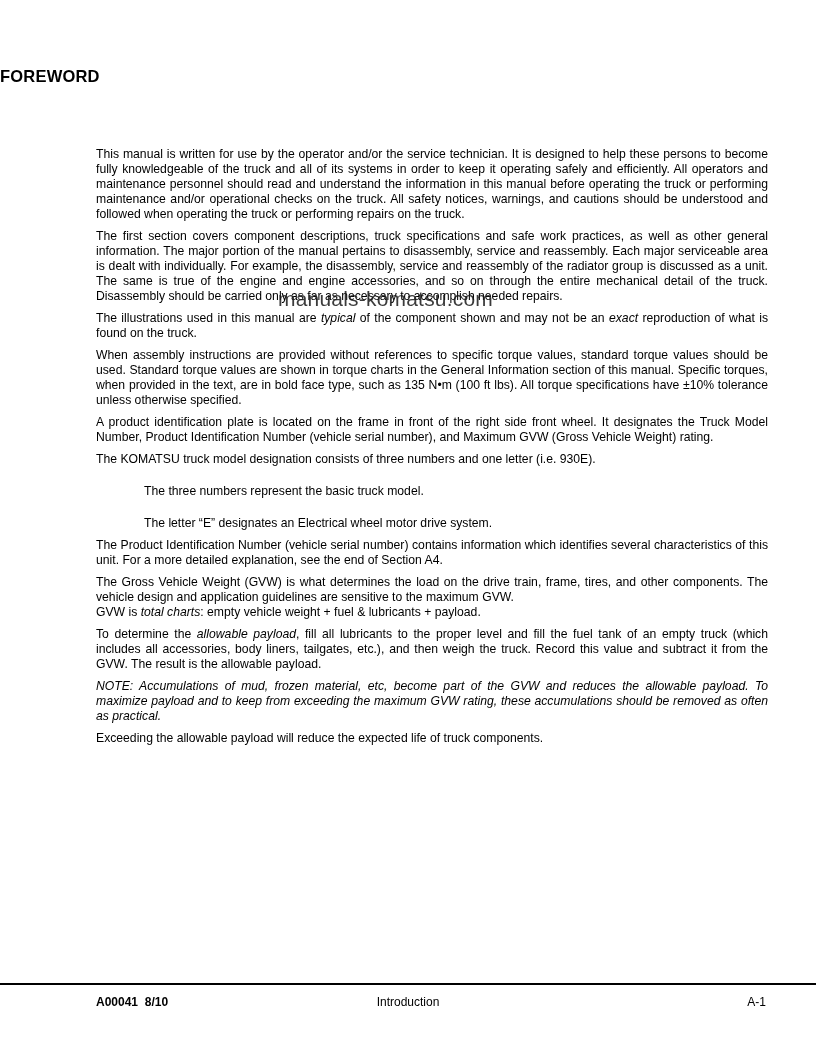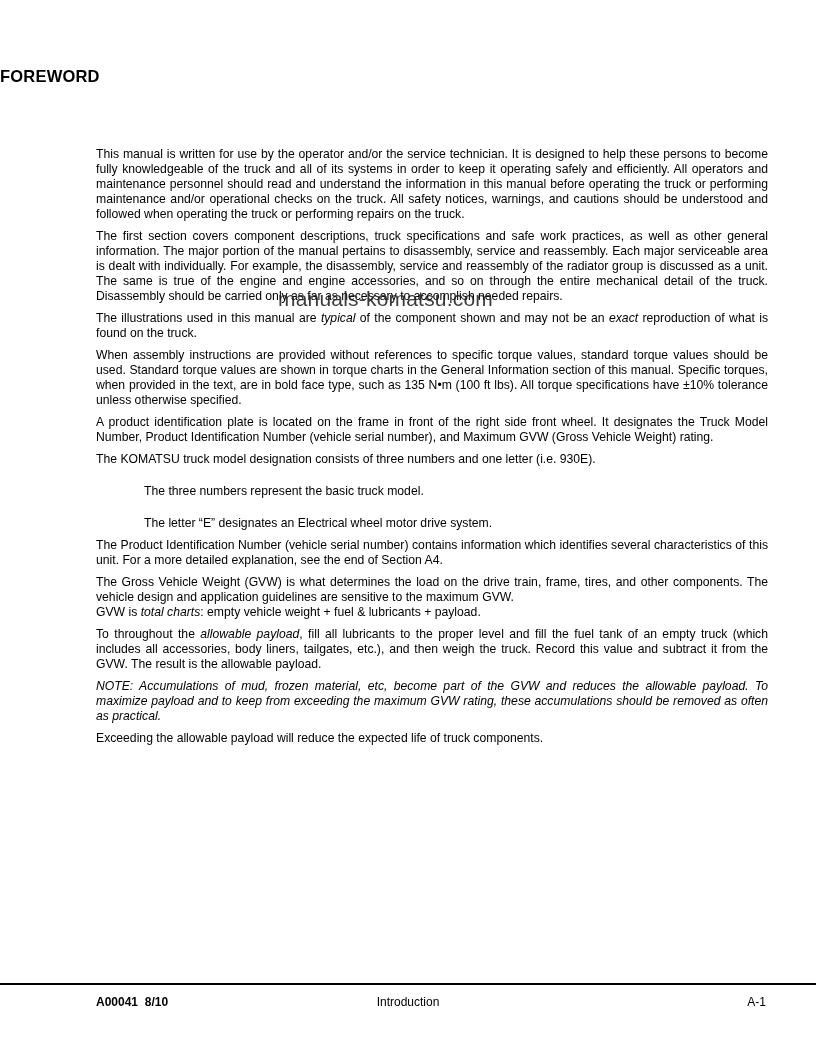--- a/index.html
+++ b/index.html
@@ -47,21 +47,21 @@
   <p class="last-left">The first section covers component descriptions, truck specifications and safe work practices, as well as other general information. The major portion of the manual pertains to disassembly, service and reassembly. Each major serviceable area is dealt with individually. For example, the disassembly, service and reassembly of the radiator group is discussed as a unit. The same is true of the engine and engine accessories, and so on through the entire mechanical detail of the truck. Disassembly should be carried only as far as necessary to accomplish needed repairs.</p>
   <p class="last-left"><span>The illustrations used in this manual are </span><span class="ital">typical</span><span> of the component shown and may not be an </span><span class="ital">exact</span><span> reproduction of what is found on the truck.</span></p>
   <p class="last-left"><span>When assembly instructions are provided without references to specific torque values, standard torque values should be used. Standard torque values are shown in torque charts in the General Information section of this manual. Specific torques, when provided in the text, are in bold face type, such as </span><span class="bold">135 N•m (100 ft lbs)</span><span>. All torque specifications have ±10% tolerance unless otherwise specified.</span></p>
   <p class="last-left">A product identification plate is located on the frame in front of the right side front wheel. It designates the Truck Model Number, Product Identification Number (vehicle serial number), and Maximum GVW (Gross Vehicle Weight) rating.</p>
   <p style="margin-bottom:0">The KOMATSU truck model designation consists of three numbers and one letter (i.e. 930E).</p>
   <p class="indent">The three numbers represent the basic truck model.</p>
   <p class="indent" style="margin-bottom:7px !important">The letter “E” designates an Electrical wheel motor drive system.</p>
   <p class="last-left" style="margin-top:7px">The Product Identification Number (vehicle serial number) contains information which identifies several characteristics of this unit. For a more detailed explanation, see the end of Section A4.</p>
   <p class="last-left" style="margin-bottom:0">The Gross Vehicle Weight (GVW) is what determines the load on the drive train, frame, tires, and other components. The vehicle design and application guidelines are sensitive to the maximum GVW.</p>
   <p><span>GVW is </span><span class="ital">total charts</span><span>: </span><span class="bold">empty vehicle weight + fuel &amp; lubricants + payload.</span></p>
-  <p class="last-left"><span>To throughout the </span><span class="ital">allowable payload</span><span>, fill all lubricants to the proper level and fill the fuel tank of an empty truck (which includes all accessories, body liners, tailgates, etc.), and then weigh the truck. Record this value and subtract it from the GVW. The result is the allowable payload.</span></p>
+  <p class="last-left"><span>To determine the </span><span class="ital">allowable payload</span><span>, fill all lubricants to the proper level and fill the fuel tank of an empty truck (which includes all accessories, body liners, tailgates, etc.), and then weigh the truck. Record this value and subtract it from the GVW. The result is the allowable payload.</span></p>
   <p class="note last-left">NOTE: Accumulations of mud, frozen material, etc, become part of the GVW and reduces the allowable payload. To maximize payload and to keep from exceeding the maximum GVW rating, these accumulations should be removed as often as practical.</p>
   <p>Exceeding the allowable payload will reduce the expected life of truck components.</p>
 </div>
 
 <div class="watermark">manuals-komatsu.com</div>
 
 <div class="footer-rule"></div>
 <div class="footer f-left" style="white-space:pre">A00041  8/10</div>
 <div class="footer f-center">Introduction</div>
 <div class="footer f-right">A-1</div>

